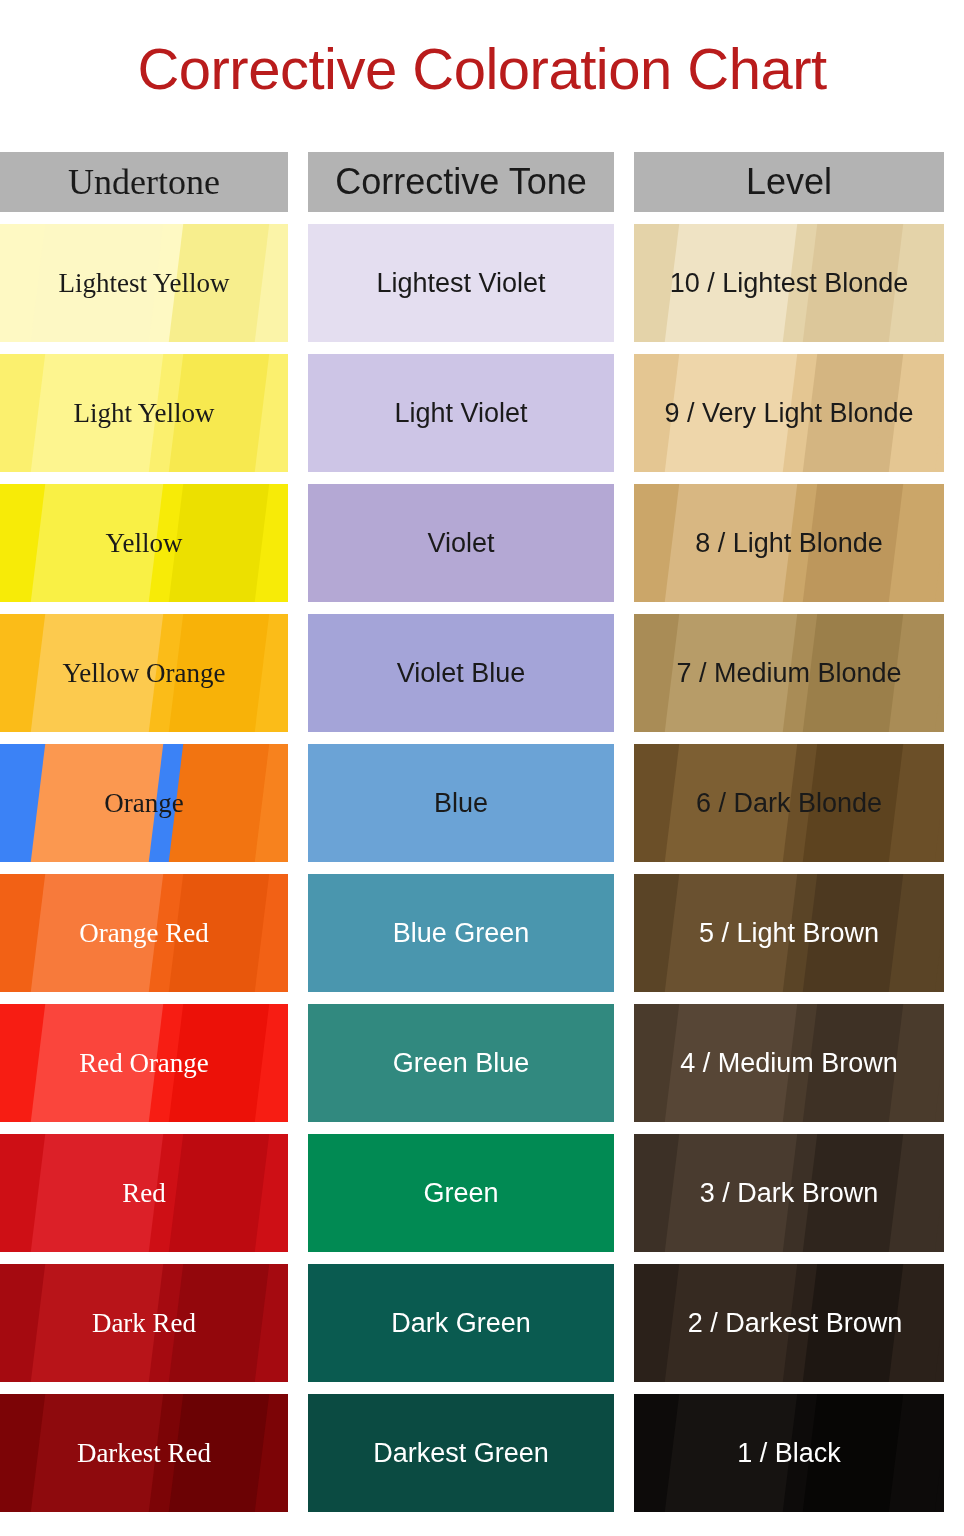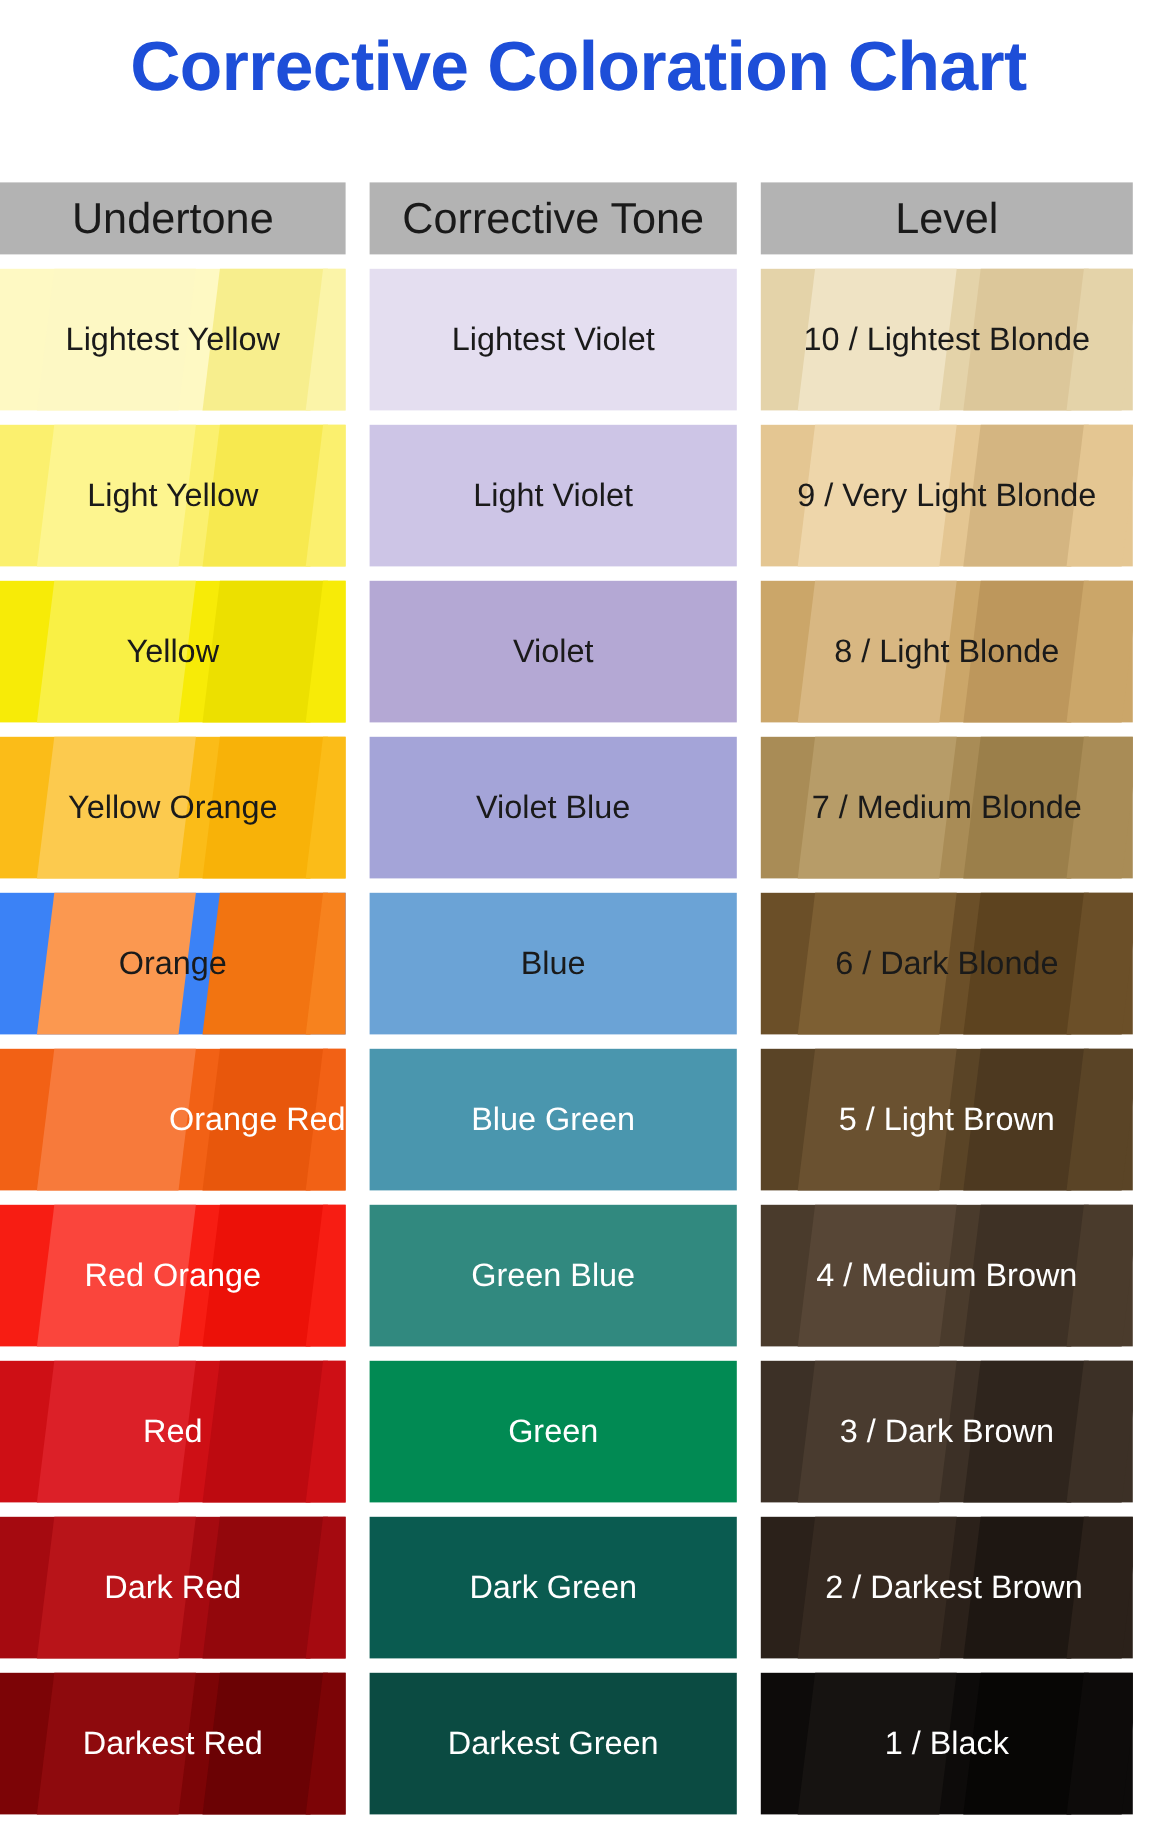--- a/index.html
+++ b/index.html
@@ -12,25 +12,25 @@
     height: 1536px;
     font-family: "Liberation Sans", sans-serif;
     overflow: hidden;
     position: relative;
   }
 
   #page-title {
     width: 964px;
     text-align: center;
     font-size: 58px;
-    font-weight: 700;
-    color: #1d4ed8;
+    font-weight: 400;
+    color: #b91c1c;
     letter-spacing: -0.5px;
     line-height: 1;
-    padding-top: 27px;
+    padding-top: 40px;
     box-sizing: border-box;
   }
 
   #chart-grid {
     position: absolute;
     top: 152px;
     left: 0;
     width: 964px;
   }
 
@@ -43,21 +43,21 @@
   .cell {
     position: relative;
     overflow: hidden;
     display: flex;
     align-items: center;
     justify-content: center;
     box-sizing: border-box;
   }
 
   
-  .col-0 { width: 288px; margin-left: 0px; }
+  .col-0 { width: 288px; margin-left: 0px; font-family: Liberation Serif, serif; }
   .col-1 { width: 306px; margin-left: 20px; }
   .col-2 { width: 310px; margin-left: 20px; }
 
   .header-row .cell {
     height: 60px;
     background: #b3b3b3;
   }
   .header-row .cell-label {
     font-size: 36px;
     color: #1a1a1a;
@@ -204,21 +204,21 @@
         <span class="cell-label">Blue</span>
       </div>
       <div class="cell col-2 txt-dark" style="background: rgb(107, 79, 40);">
         <div class="band band-a" style="background: rgb(125, 95, 51);"></div>
         <div class="band band-b" style="background: rgb(93, 67, 31);"></div>
         <div class="band band-c" style="background: rgb(107, 79, 40);"></div>
         <span class="cell-label">6 / Dark Blonde</span>
       </div>
     </div>
     <div class="chart-row body-row">
-      <div class="cell col-0 txt-light" style="background: rgb(242, 97, 21); justify-content: flex-end;">
+      <div class="cell col-0 txt-light" style="background: rgb(242, 97, 21);">
         <div class="band band-a" style="background: rgb(247, 122, 59);"></div>
         <div class="band band-b" style="background: rgb(232, 87, 12);"></div>
         <div class="band band-c" style="background: rgb(242, 97, 21);"></div>
         <span class="cell-label">Orange Red</span>
       </div>
       <div class="cell col-1 txt-light" style="background: rgb(74, 150, 174);">
         <span class="cell-label">Blue Green</span>
       </div>
       <div class="cell col-2 txt-light" style="background: rgb(90, 68, 38);">
         <div class="band band-a" style="background: rgb(106, 81, 48);"></div>

